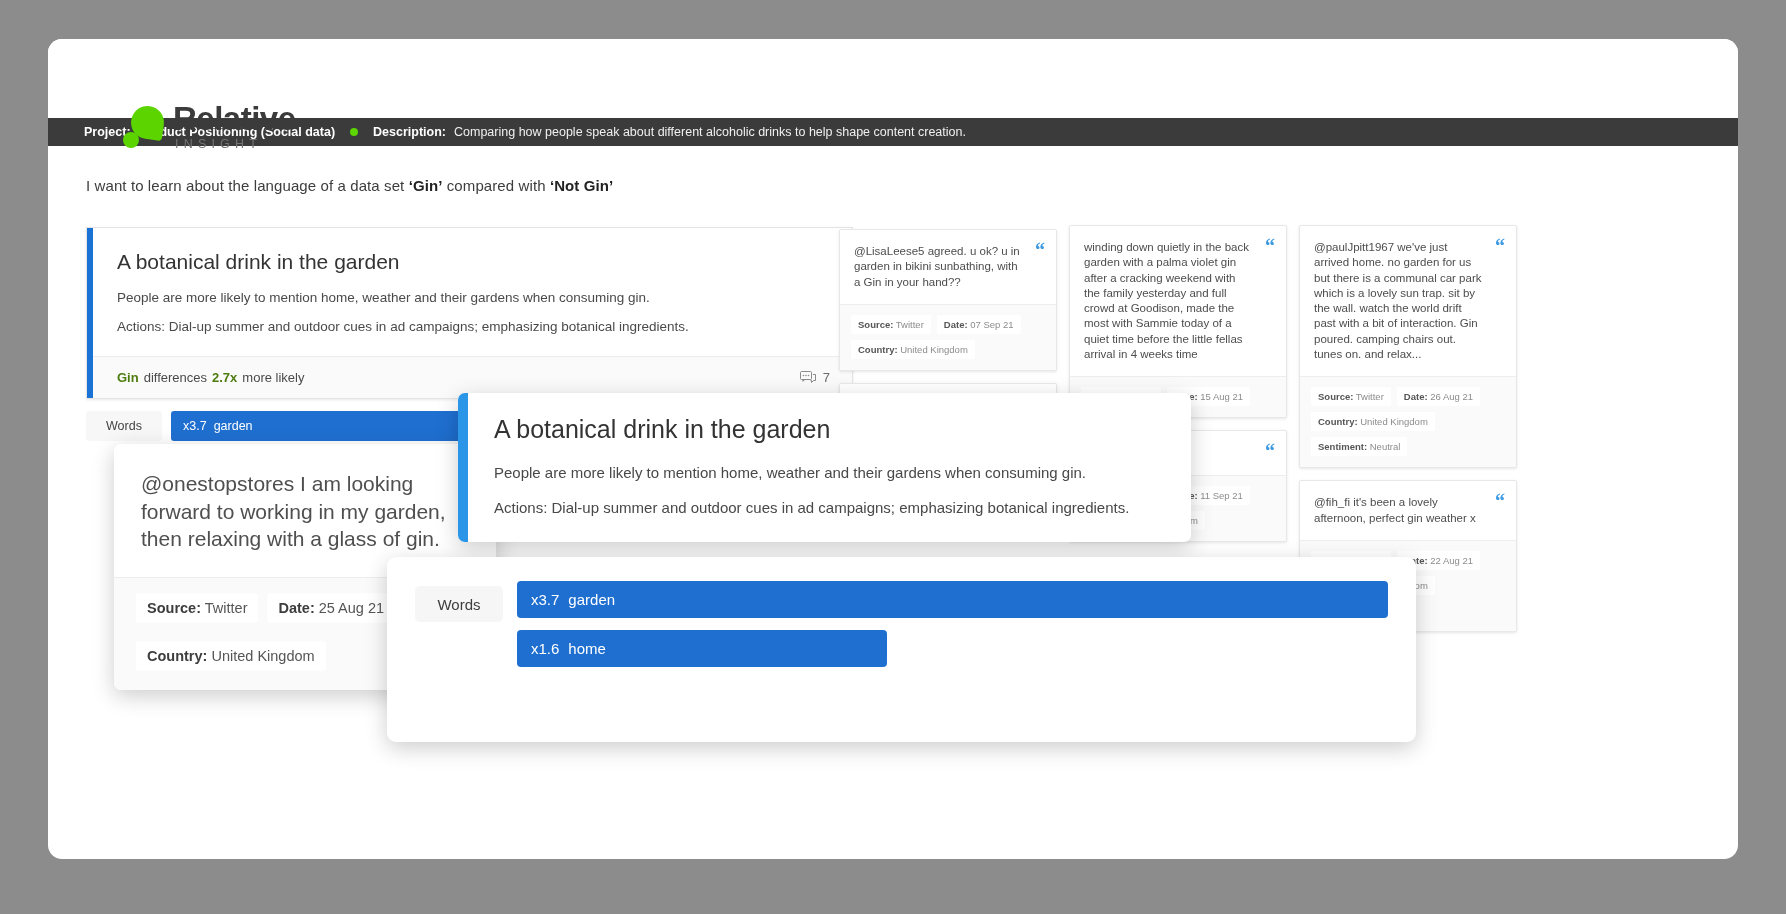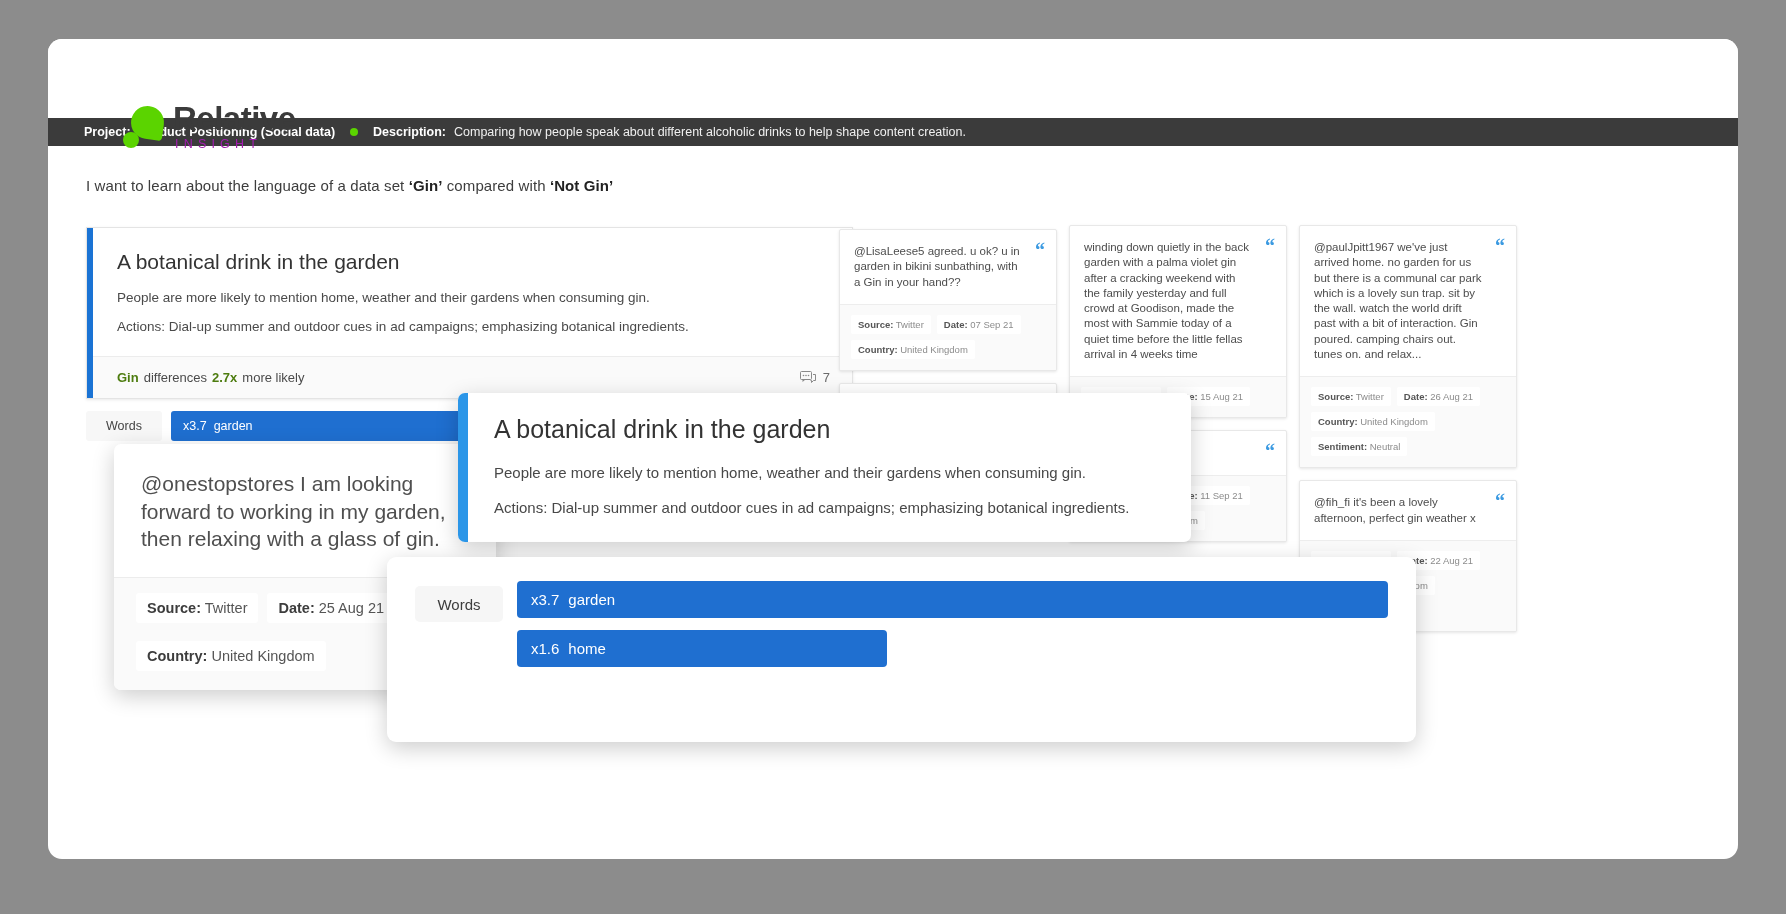--- a/index.html
+++ b/index.html
@@ -46,21 +46,21 @@
     position: absolute; left: 0px; top: 26px;
     width: 16px; height: 16px; border-radius: 50%;
     background: #5bd400;
   }
   .logo-text { line-height: 1; }
   .logo-word {
     font-size: 33px; font-weight: bold; color: #3b3b3b;
     letter-spacing: -0.5px; line-height: 34px;
   }
   .logo-sub {
-    font-size: 12.5px; color: #a21caf; letter-spacing: 5.2px;
+    font-size: 12.5px; color: #737373; letter-spacing: 5.2px;
     margin-top: 2px; padding-left: 2px;
   }
 
   
   .project-strip {
     height: 28px;
     background: #3b3b3b;
     display: flex; align-items: center;
     padding-left: 36px;
     color: #ffffff;

